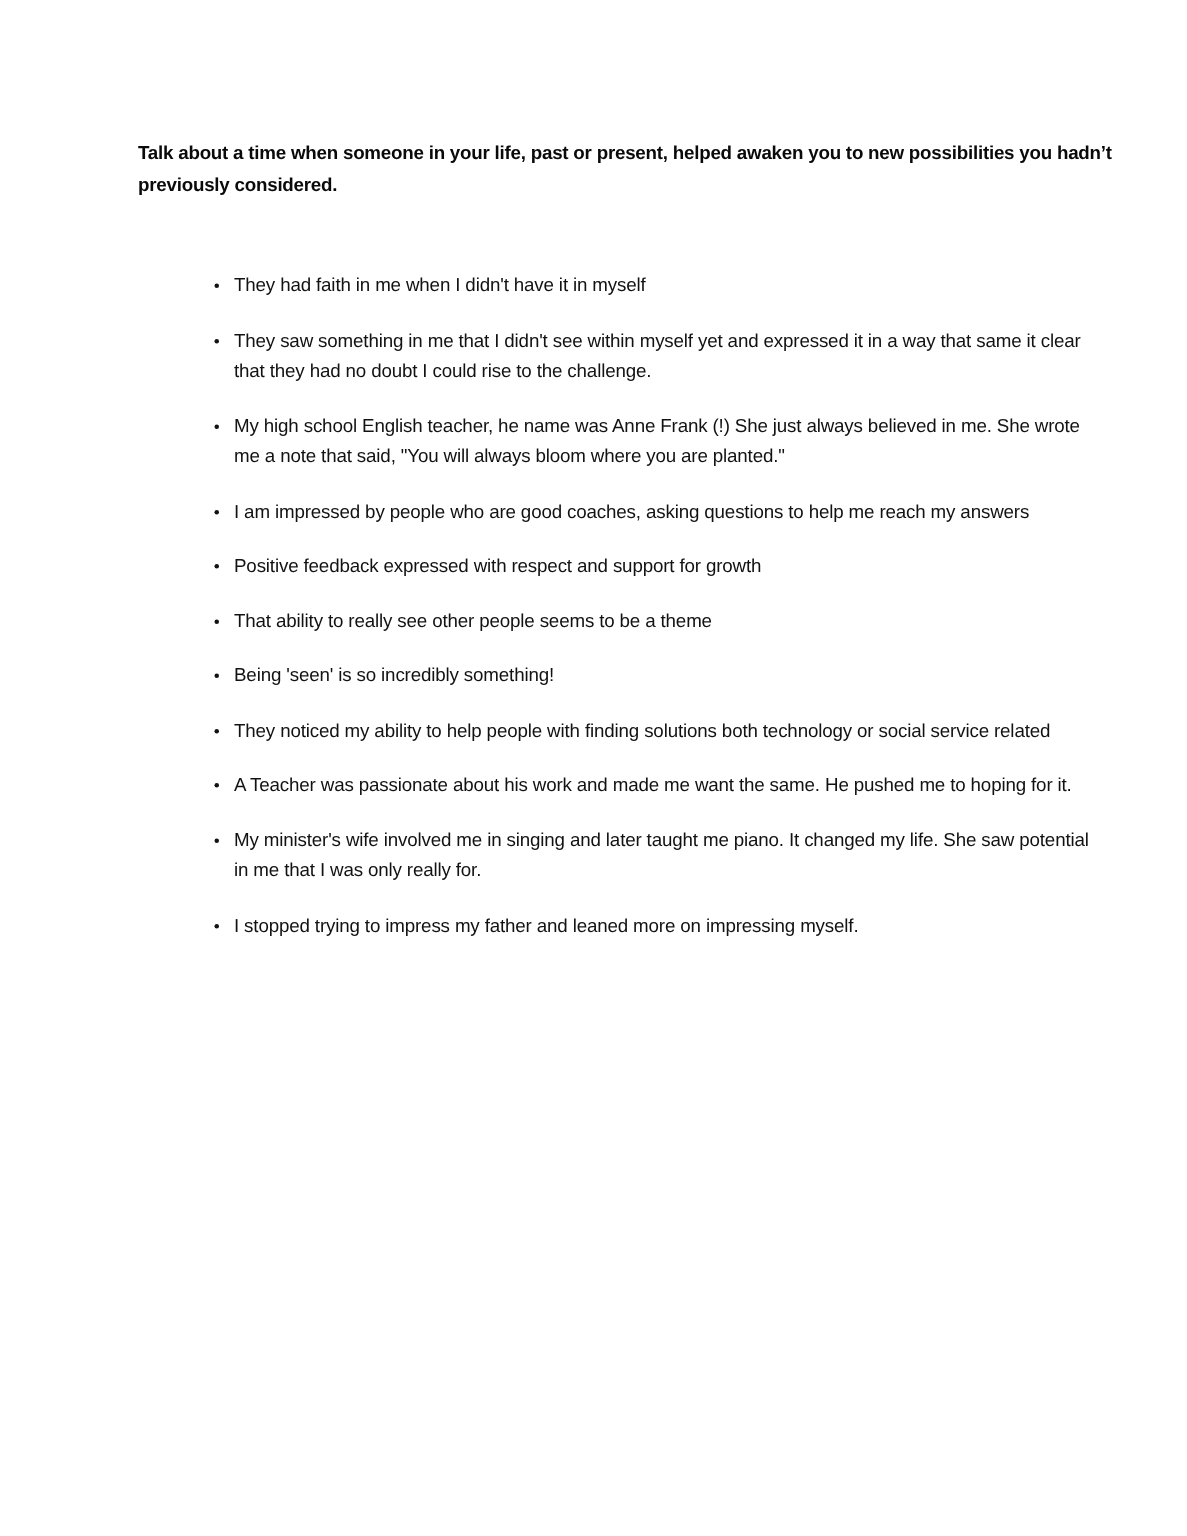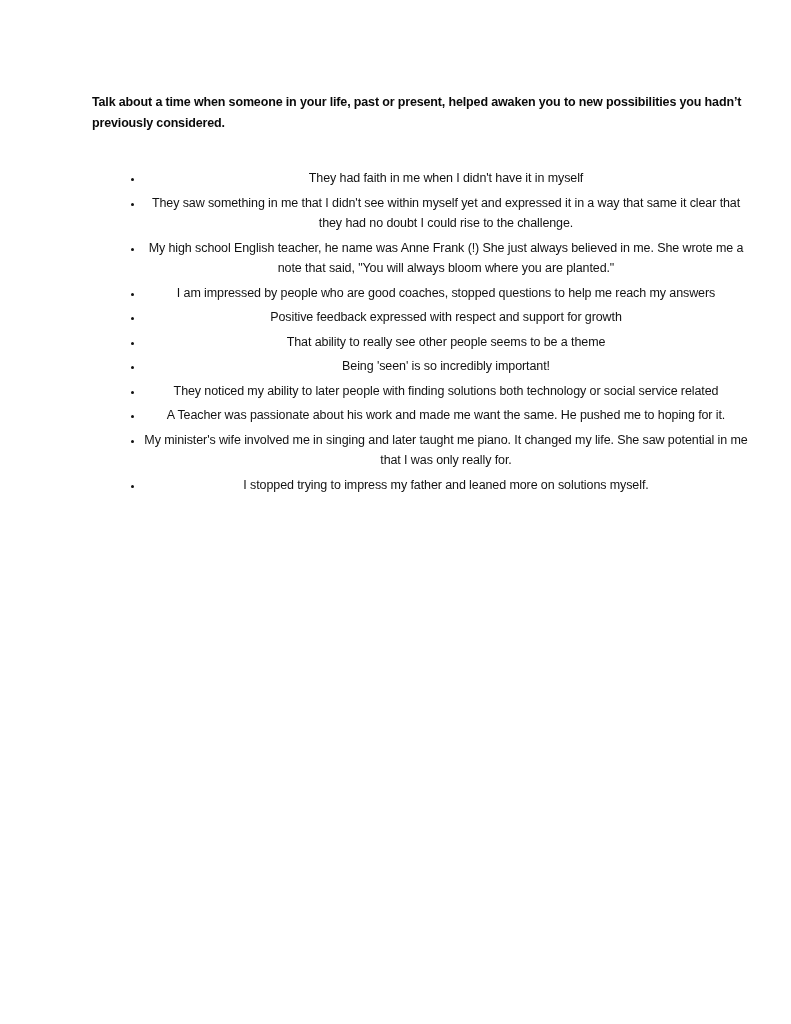--- a/index.html
+++ b/index.html
@@ -42,40 +42,39 @@
     margin: 0;
     padding: 0 0 0 48px;
     font-size: 12.5px;
     font-weight: 400;
     line-height: 20.5px;
     letter-spacing: -0.1px;
     color: #121212;
     list-style: disc outside;
   }
   .bullets li {
-    margin: 4px;
+    margin: 16px;
     padding: 0;
-    text-align: center;
   }
   .bullets li::marker {
     color: #121212;
     font-size: 11px;
   }
 </style>
 </head>
 <body>
 
 <div class="page">
   <h1 class="heading">Talk about a time when someone in your life, past or present, helped awaken you to new possibilities you hadn’t previously considered.</h1>
   <ul class="bullets">
       <li>They had faith in me when I didn't have it in myself</li>
       <li>They saw something in me that I didn't see within myself yet and expressed it in a way that same it clear that they had no doubt I could rise to the challenge.</li>
       <li>My high school English teacher, he name was Anne Frank (!) She just always believed in me. She wrote me a note that said, "You will always bloom where you are planted."</li>
-      <li>I am impressed by people who are good coaches, stopped questions to help me reach my answers</li>
+      <li>I am impressed by people who are good coaches, asking questions to help me reach my answers</li>
       <li>Positive feedback expressed with respect and support for growth</li>
       <li>That ability to really see other people seems to be a theme</li>
-      <li>Being 'seen' is so incredibly important!</li>
-      <li>They noticed my ability to later people with finding solutions both technology or social service related</li>
+      <li>Being 'seen' is so incredibly something!</li>
+      <li>They noticed my ability to help people with finding solutions both technology or social service related</li>
       <li>A Teacher was passionate about his work and made me want the same. He pushed me to hoping for it.</li>
       <li>My minister's wife involved me in singing and later taught me piano. It changed my life. She saw potential in me that I was only really for.</li>
-      <li>I stopped trying to impress my father and leaned more on solutions myself.</li>
+      <li>I stopped trying to impress my father and leaned more on impressing myself.</li>
     </ul>
 </div>
 
 </body></html>

